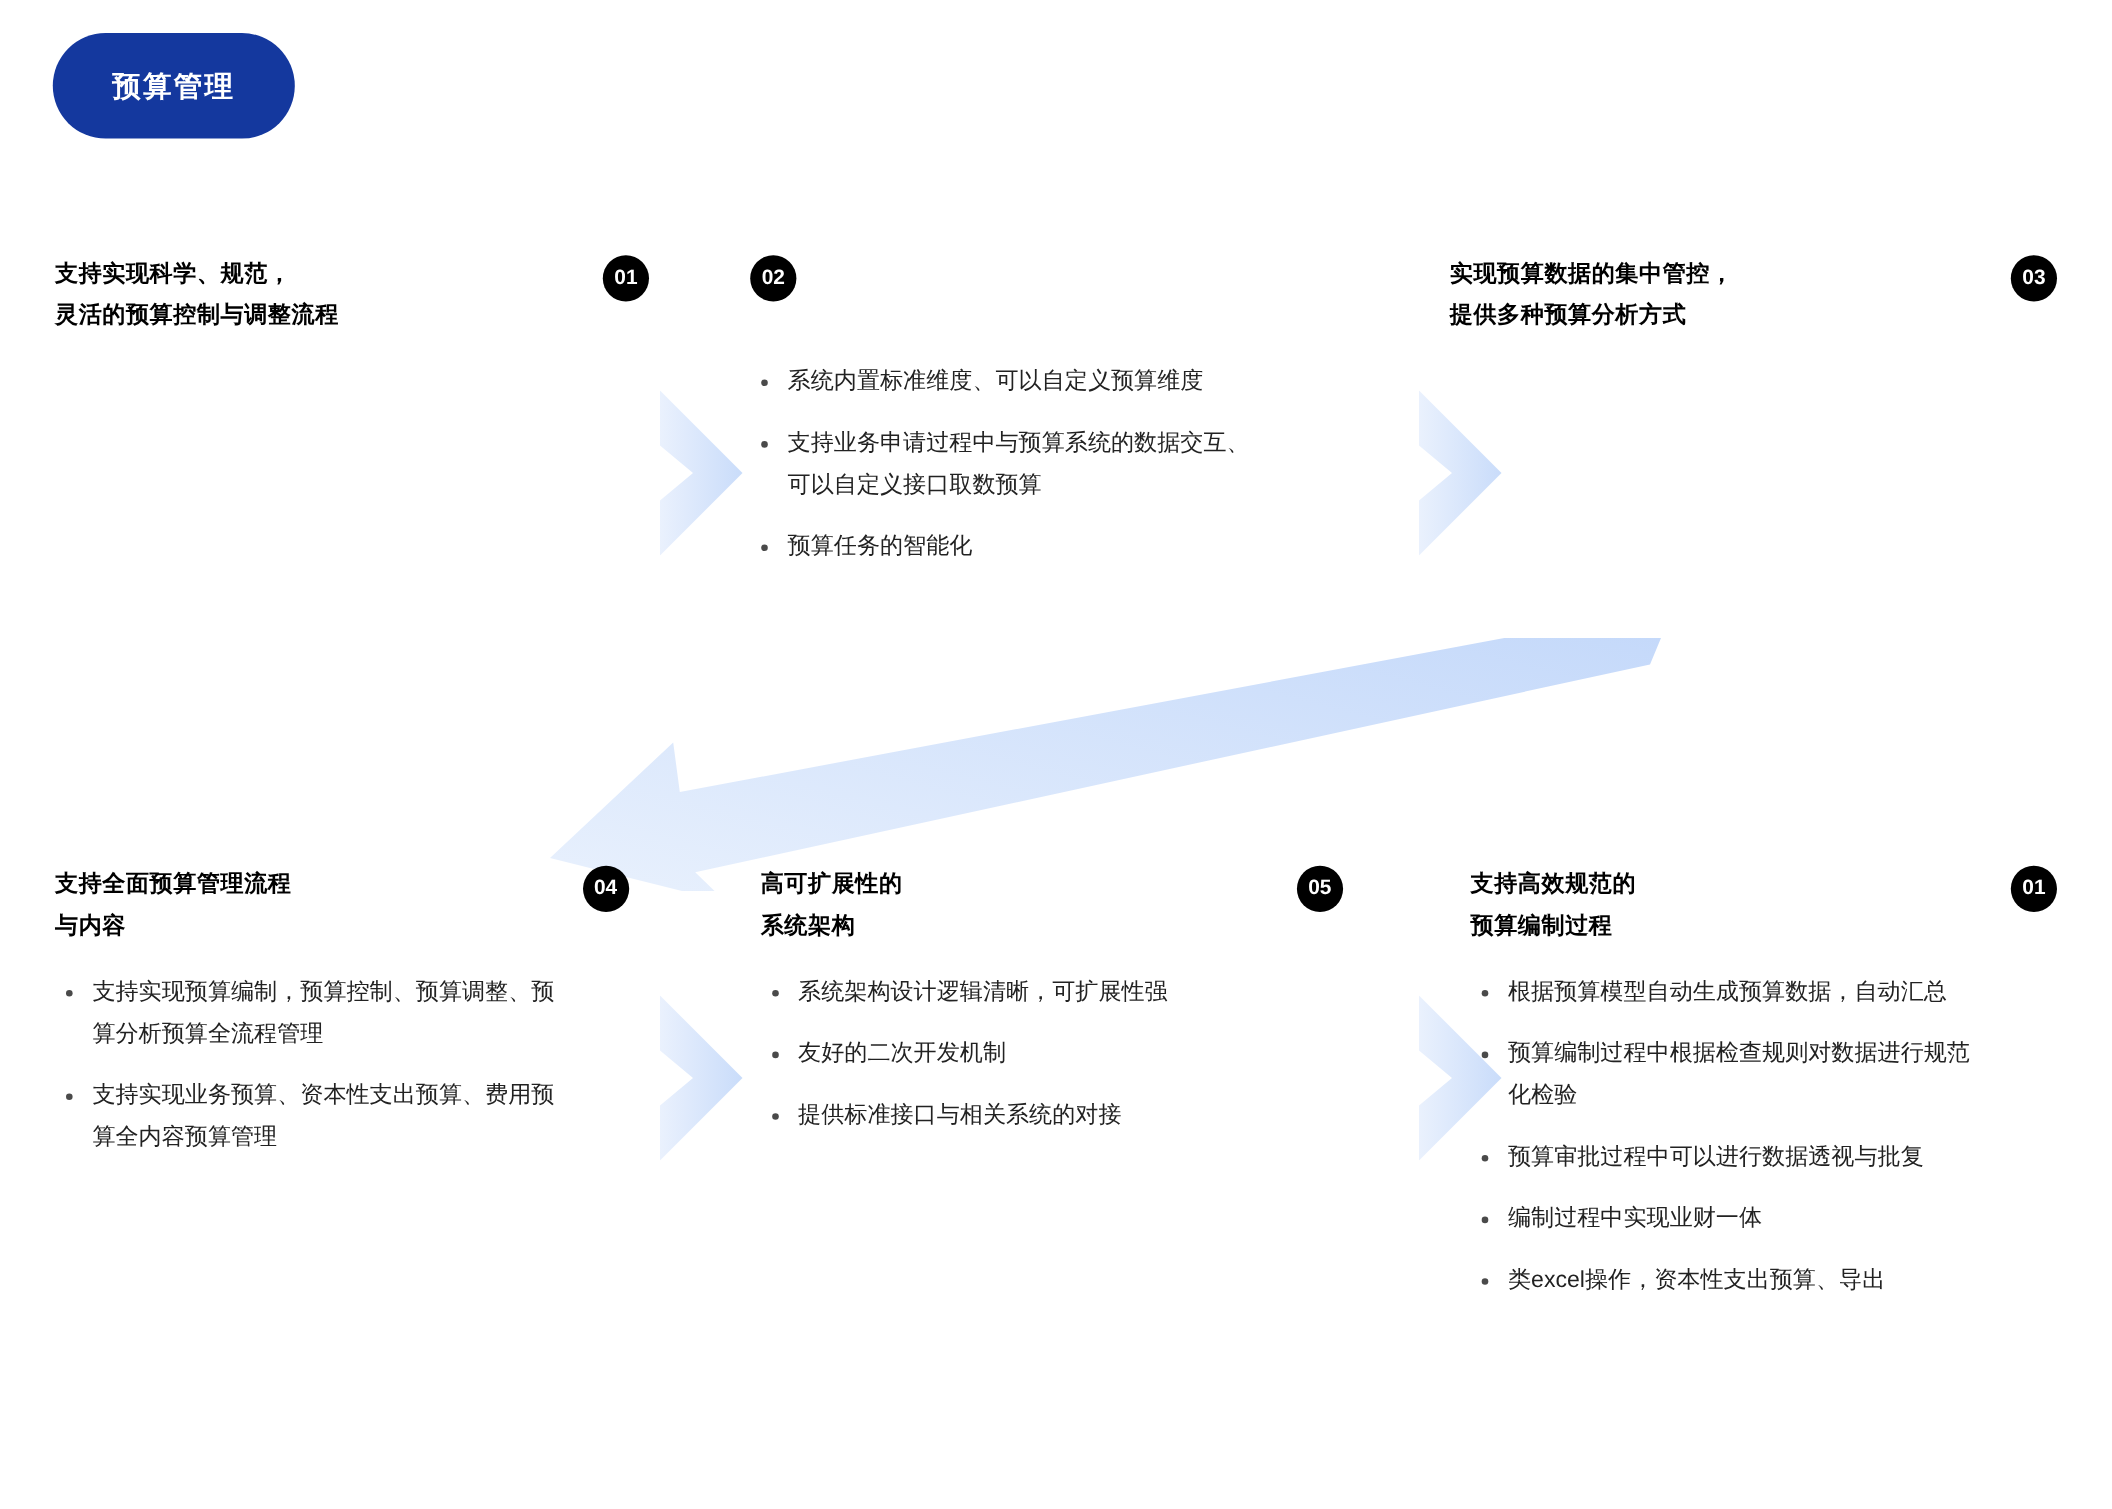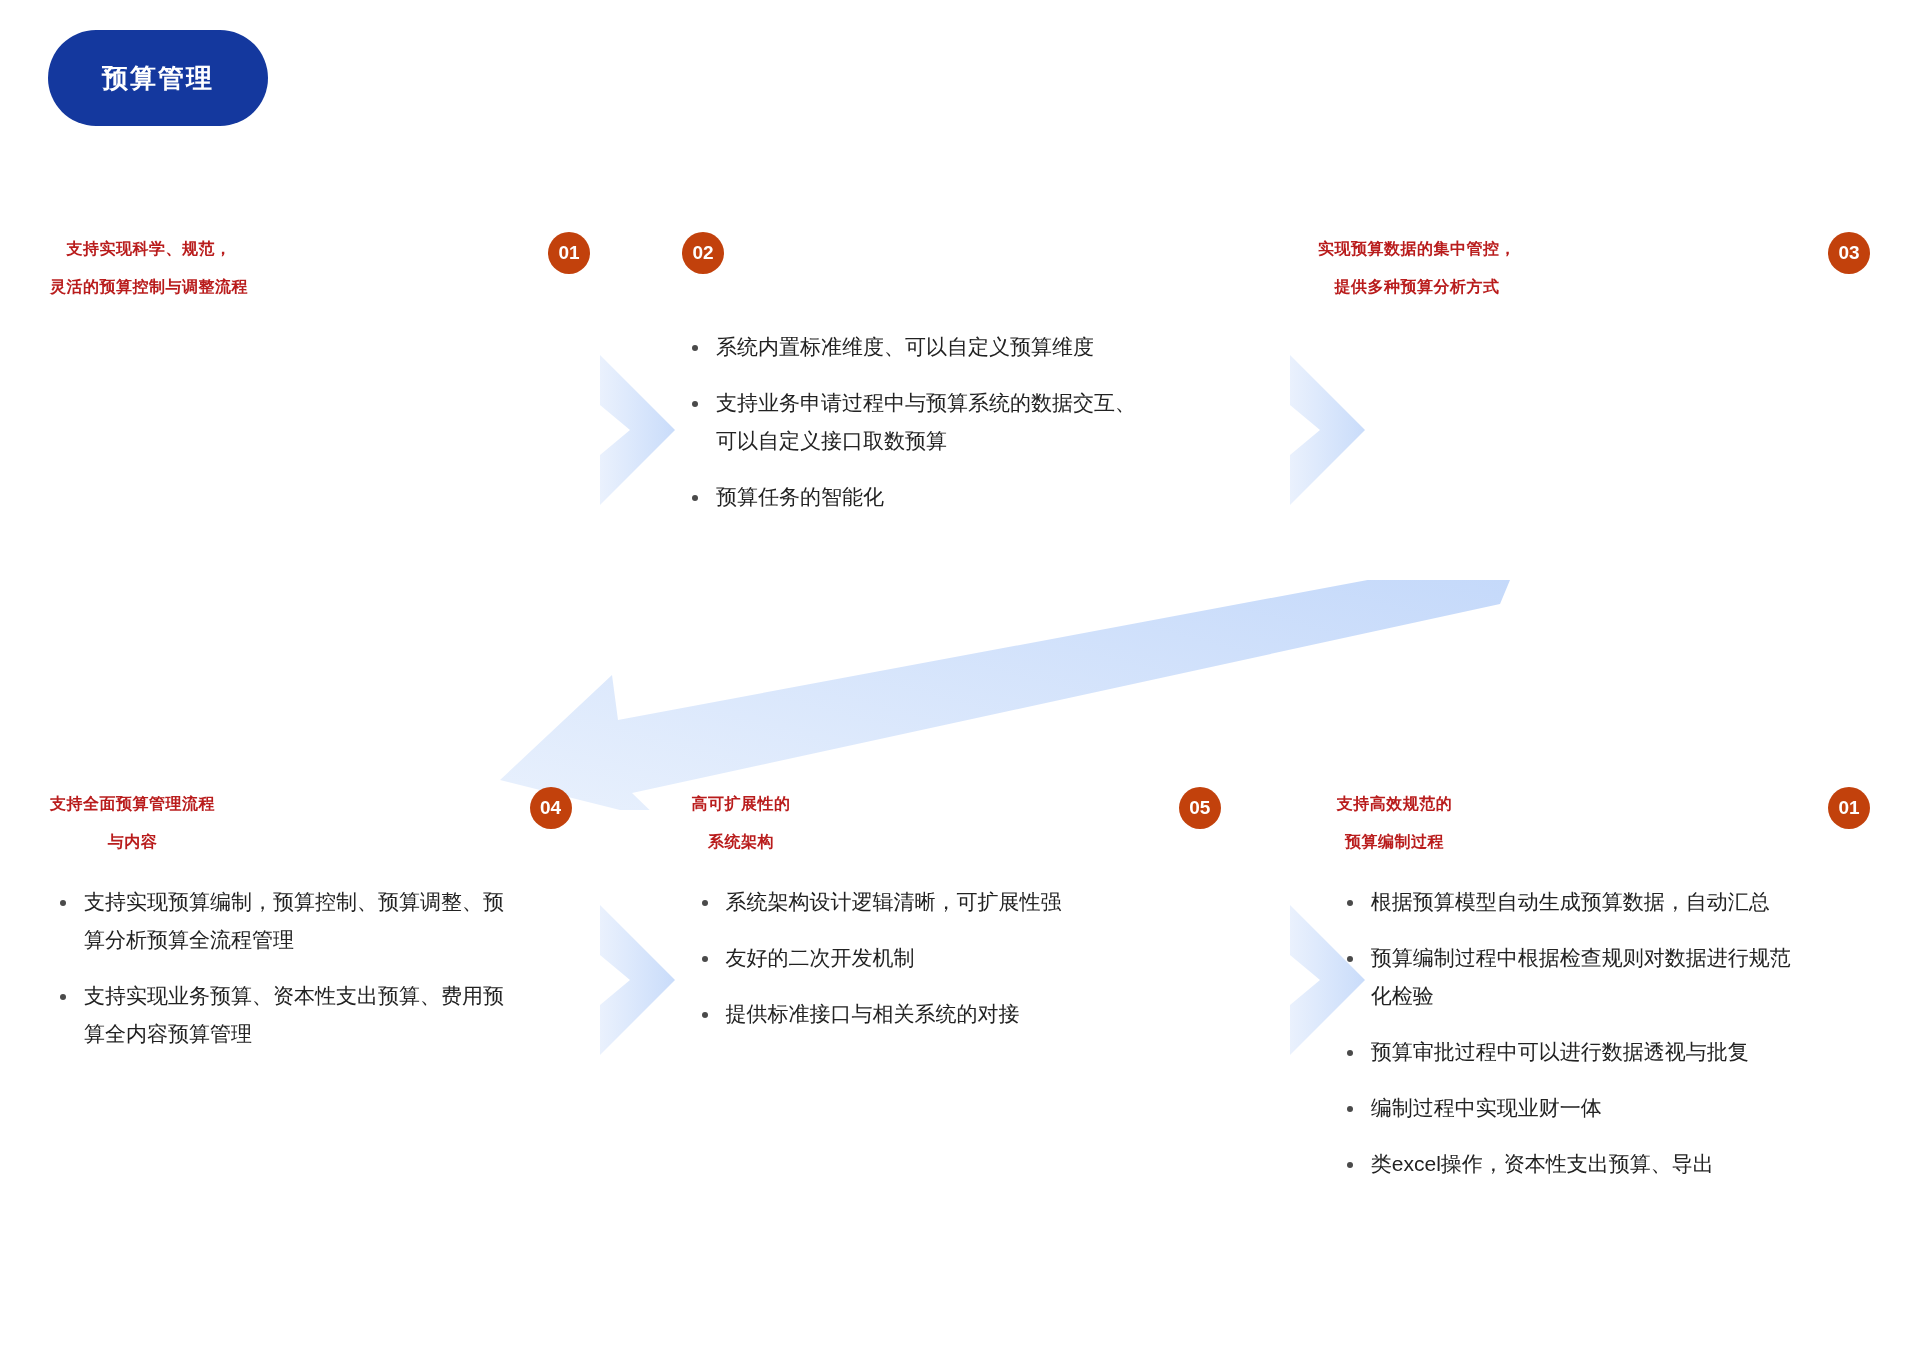--- a/index.html
+++ b/index.html
@@ -64,35 +64,34 @@
   .card.col2 { padding-left: 42px; }
   .card.col3 { padding-left: 38px; }
 
   .card-head {
     display: flex;
     align-items: flex-start;
     justify-content: space-between;
     min-height: 76px;
   }
   .card-title {
-    color: #b91c1c;
-    font-size: 16px;
+    color: #000000;
+    font-size: 21px;
     font-weight: bold;
     line-height: 38px;
     letter-spacing: 0.5px;
     white-space: pre-line;
     max-width: 460px;
-    text-align: center;
   }
   .badge {
     flex: 0 0 auto;
     width: 42px;
     height: 42px;
     border-radius: 50%;
-    background: #c2410c;
+    background: #000000;
     color: #ffffff;
     font-size: 19px;
     font-weight: bold;
     display: flex;
     align-items: center;
     justify-content: center;
     margin-top: 2px;
     margin-right: 10px;
   }
 

